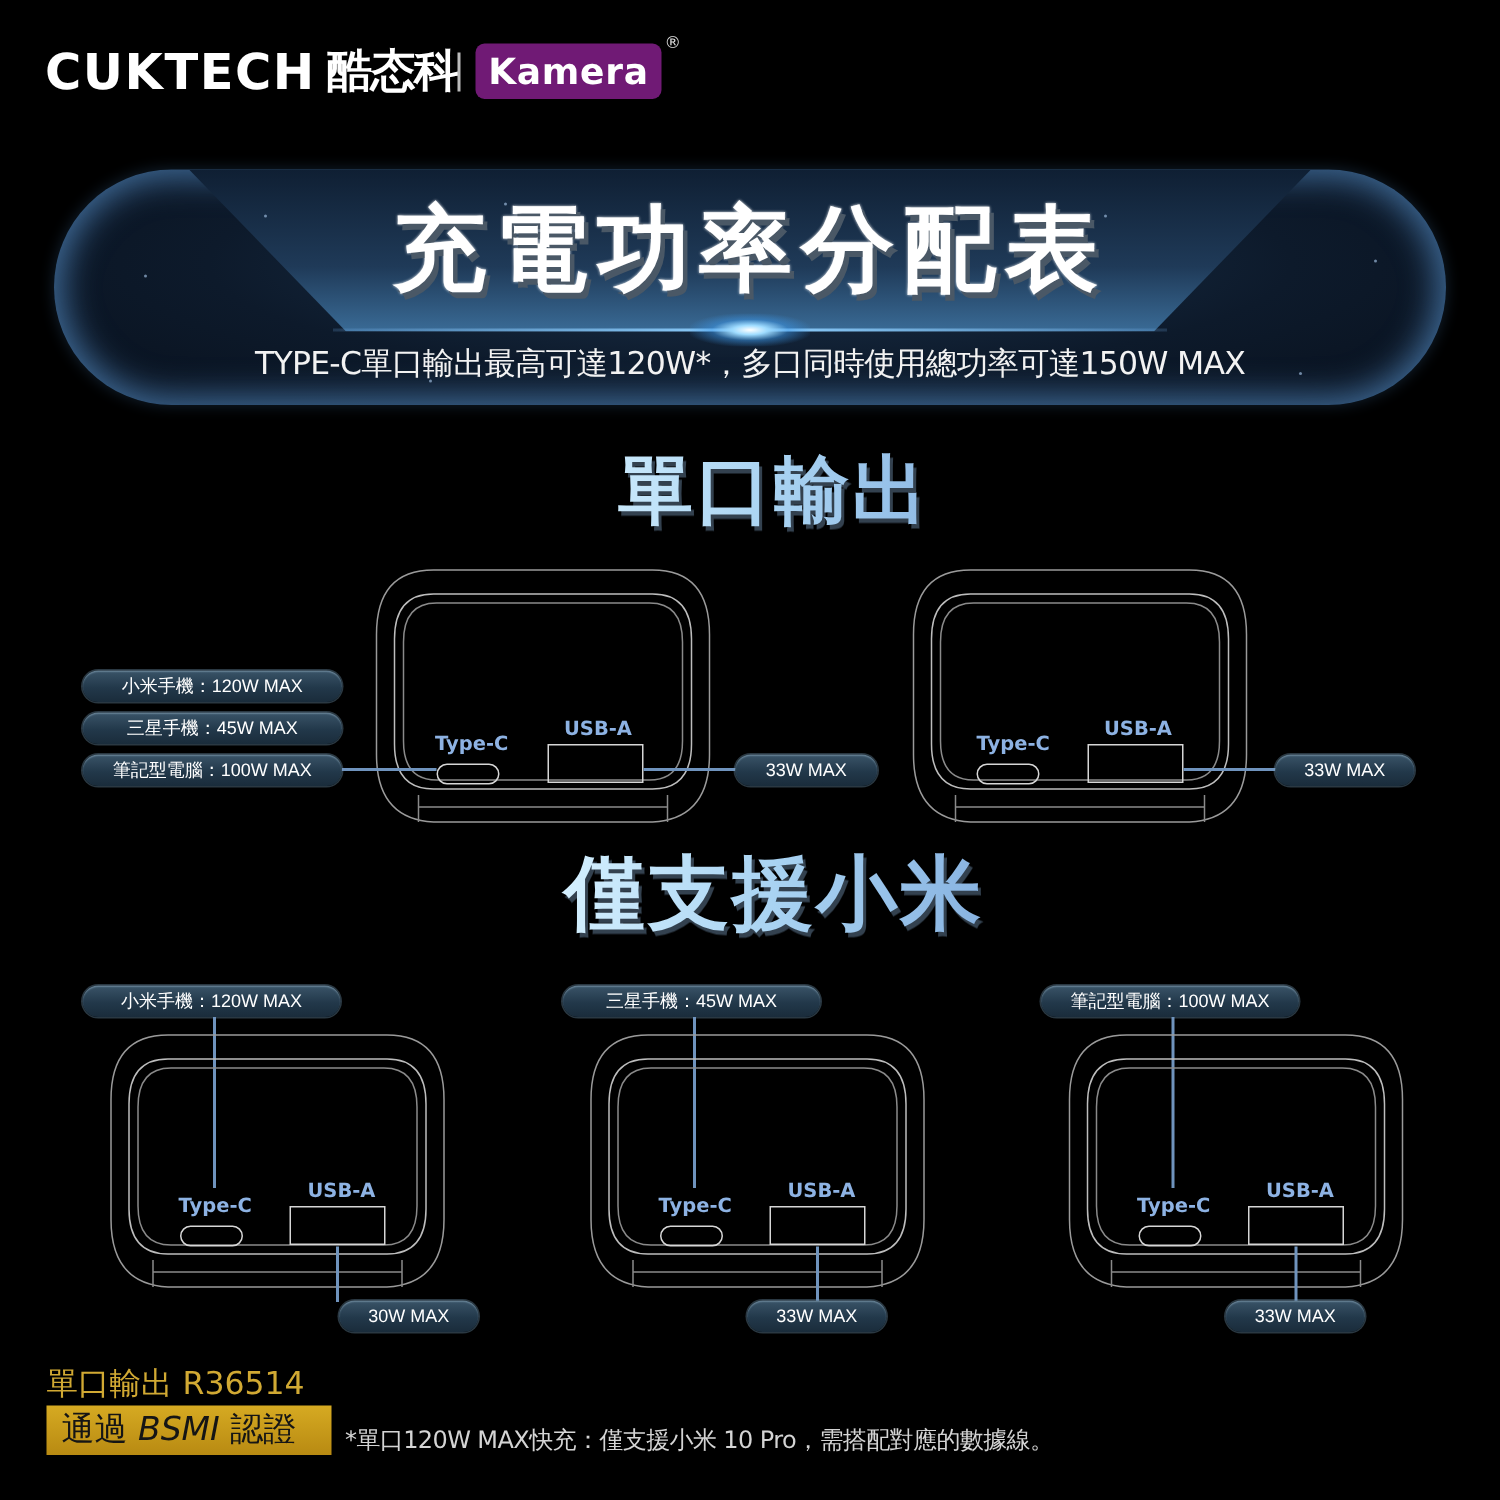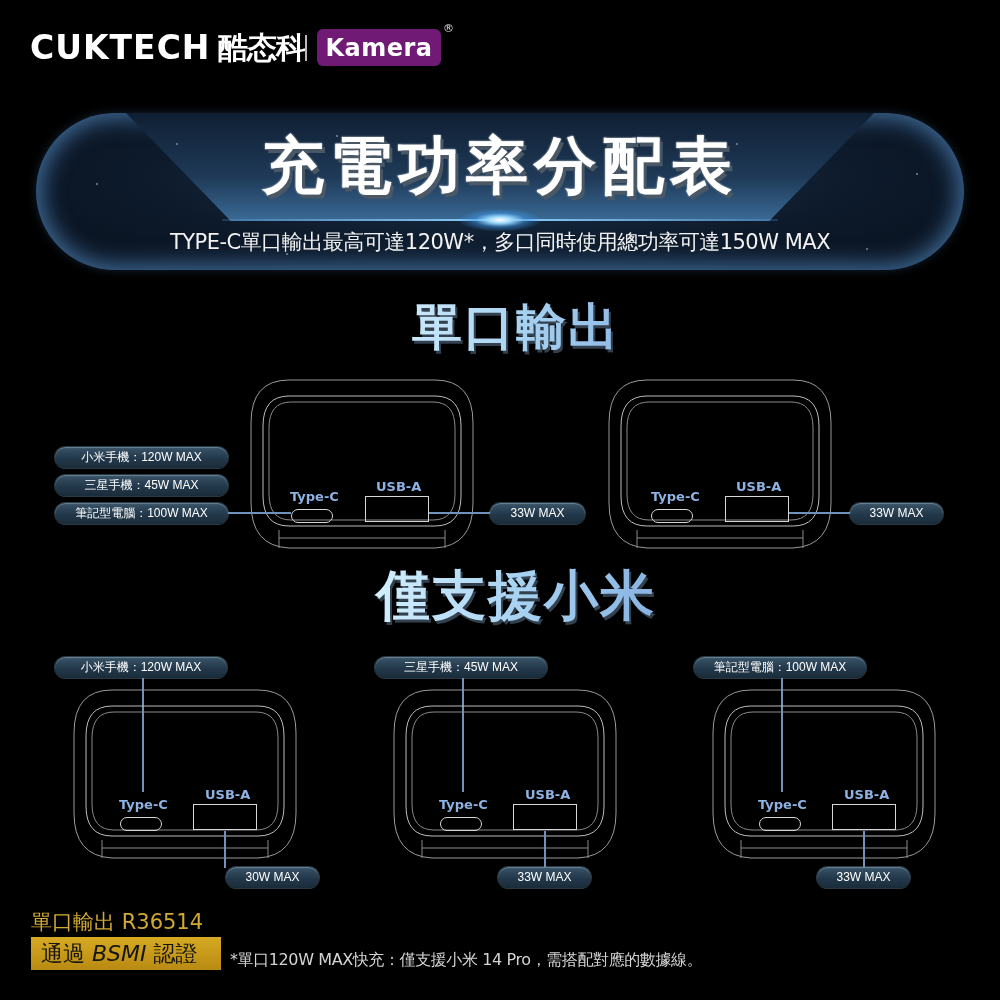--- a/index.html
+++ b/index.html
@@ -177,13 +177,13 @@
 </div>
 <div class="vline" style="left:863px;top:831px;height:37px;"></div>
 <div class="pill" style="left:817px;top:867px;width:93px;">33W MAX</div>
 
 <div class="cert-no">單口輸出 R36514</div>
 <div class="cert-badge">
   <span>通過</span>
   <span class="it">BSMI</span>
   <span>認證</span>
 </div>
-<div class="footnote">*單口120W MAX快充：僅支援小米 14 Pro，需搭配對應的數據線。</div>
+<div class="footnote">*單口120W MAX快充：僅支援小米 10 Pro，需搭配對應的數據線。</div>
 
 </body></html>

